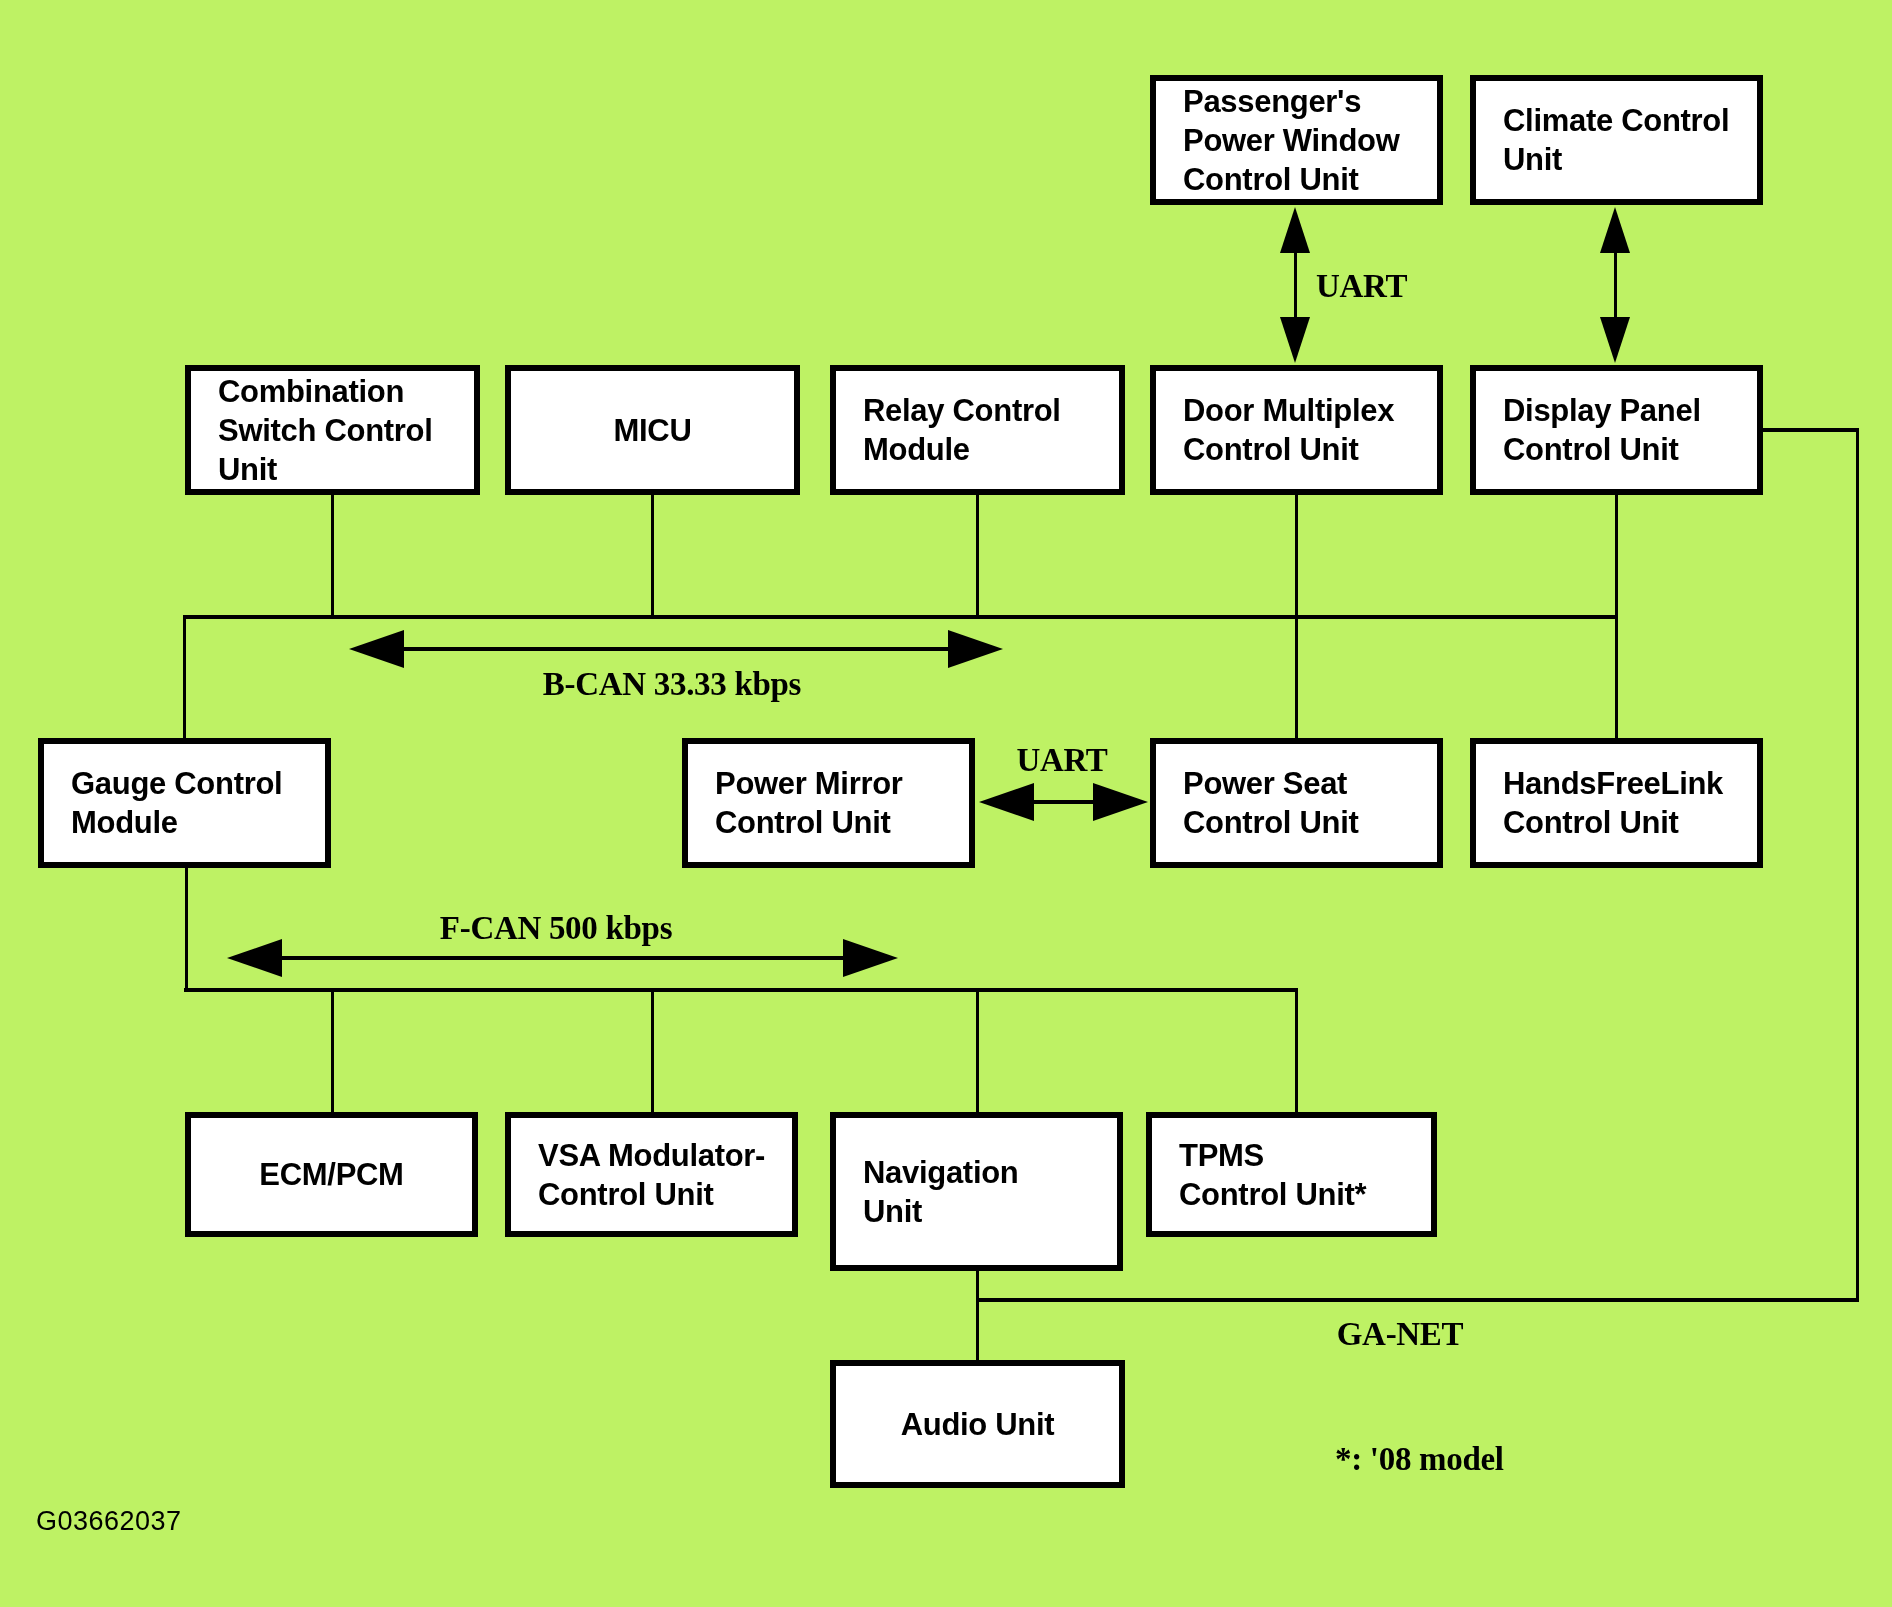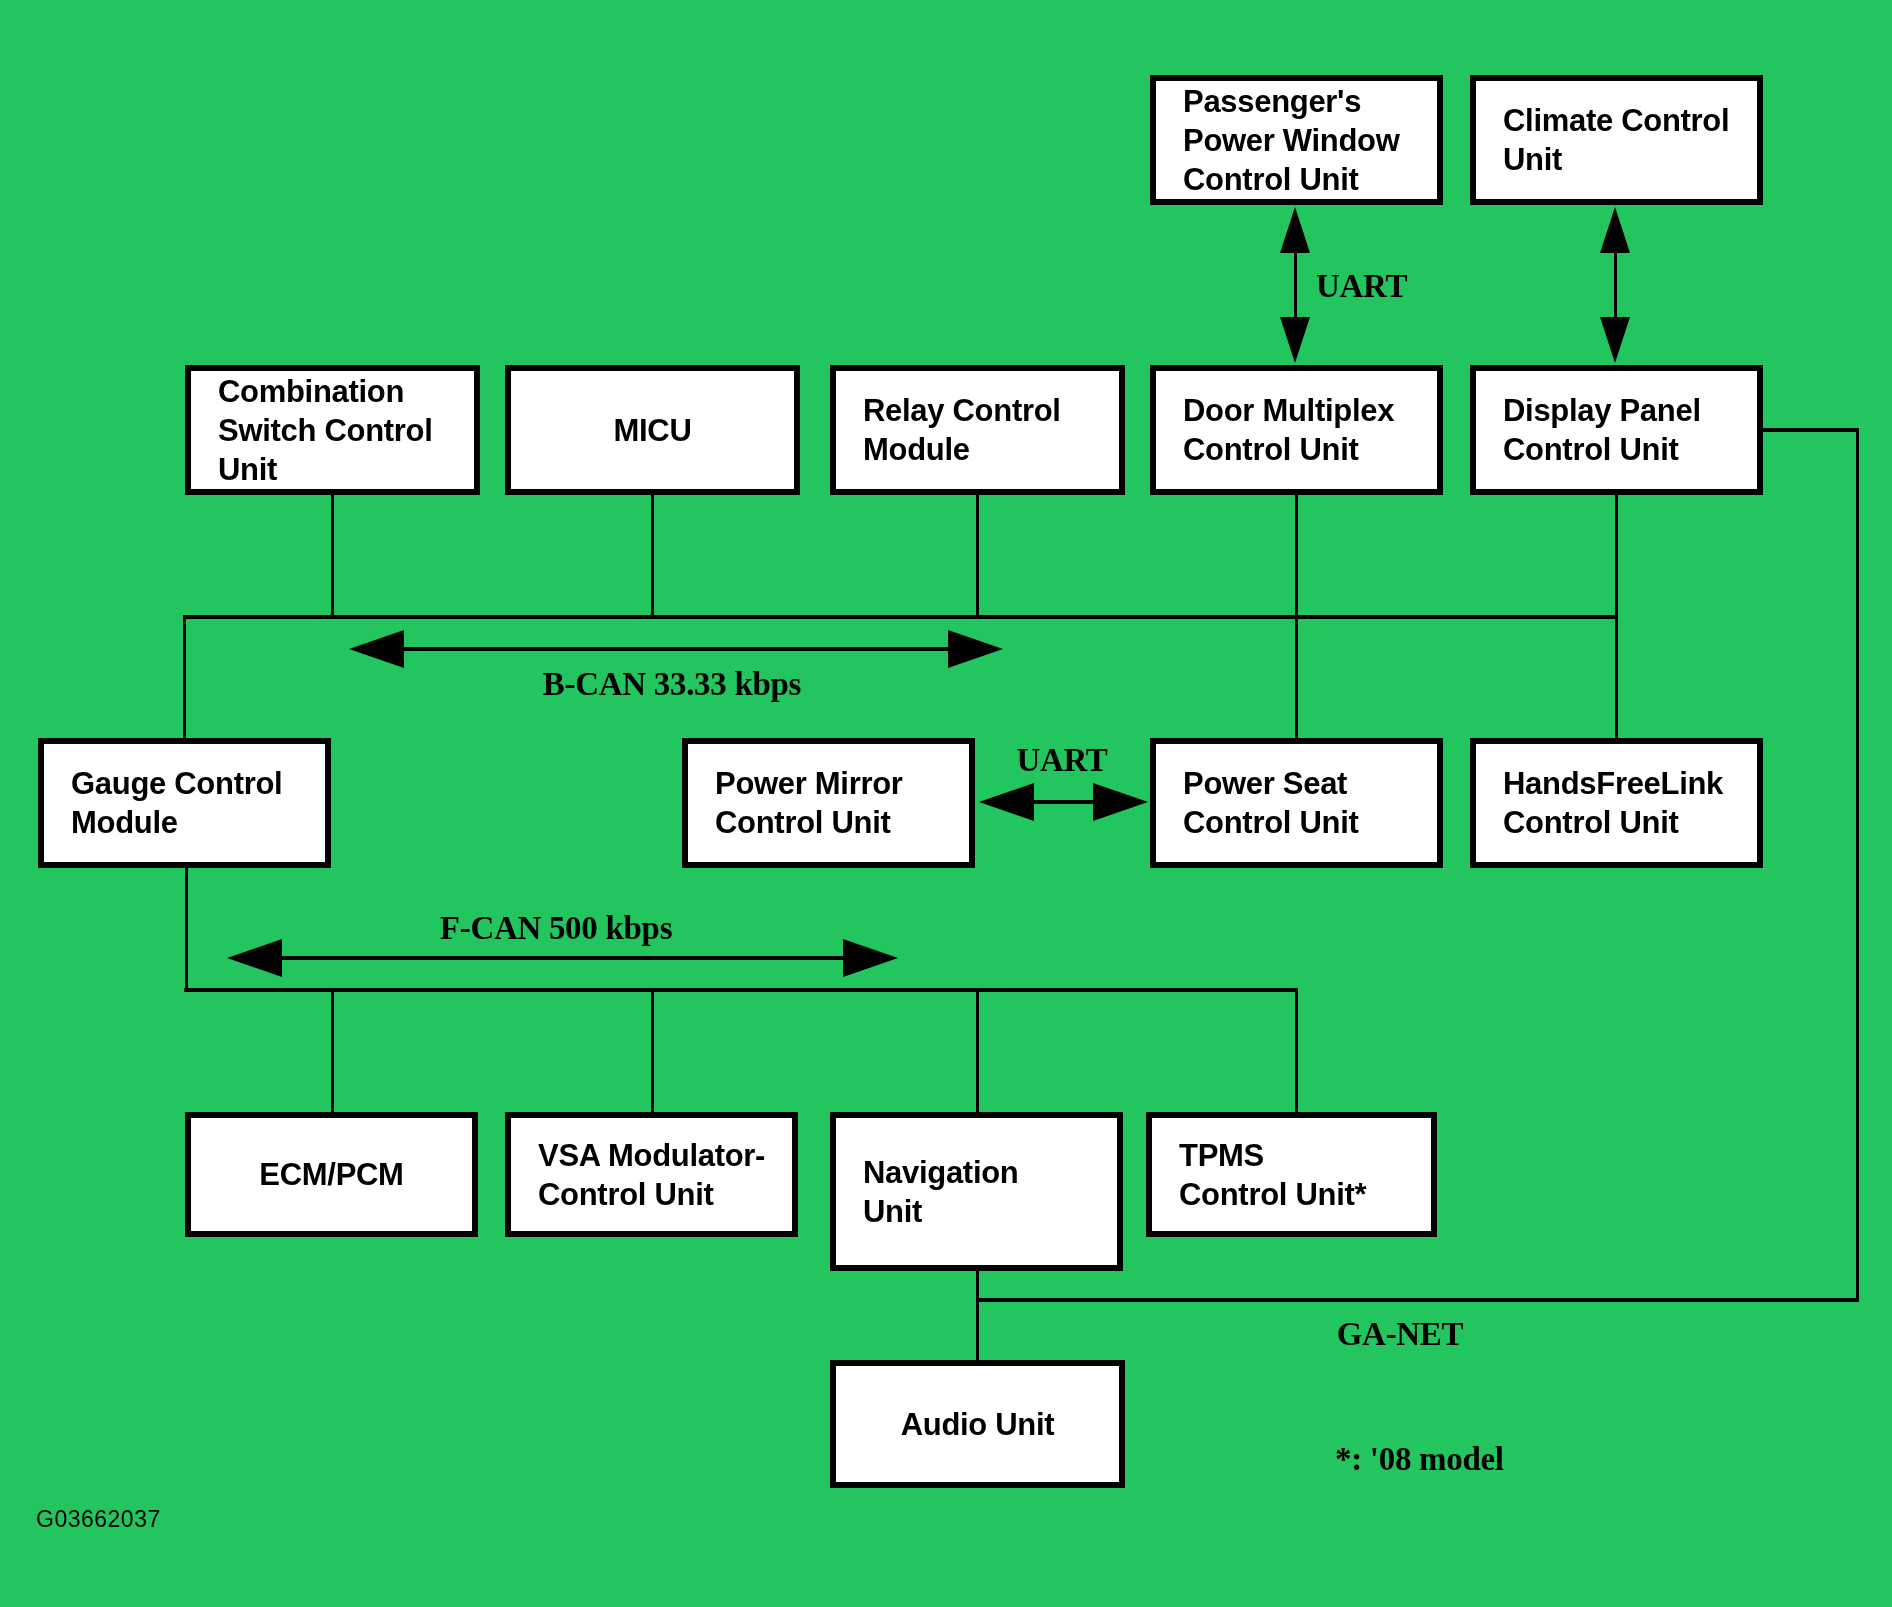--- a/index.html
+++ b/index.html
@@ -1,19 +1,19 @@
 <!DOCTYPE html>
 <html><head>
 <meta charset="utf-8">
 <style>
   html,body { margin:0; padding:0; background:#ffffff; }
   #canvas {
     position:relative;
     width:1892px; height:1607px;
-    background:#22c55e;
+    background:#bef264;
     font-family:"Liberation Sans", sans-serif;
     color:#000;
     overflow:hidden;
   }
   .node {
     position:absolute;
     box-sizing:border-box;
     border:6px solid #000;
     background:#fff;
     display:flex;
@@ -43,21 +43,21 @@
     font-weight:bold;
     font-size:33px;
     letter-spacing:-0.3px;
     white-space:nowrap;
     font-family:Liberation Serif, serif;
   }
   .centerx { transform:translateX(-50%); }
   .figid {
     position:absolute;
     font-weight:normal;
-    font-size:23px;
+    font-size:27px;
     letter-spacing:0.5px;
     white-space:nowrap;
   }
 </style>
 </head>
 <body>
 
 <div id="canvas">
 
   <div class="vline" style="left:331px;top:495px;height:122px"></div>

